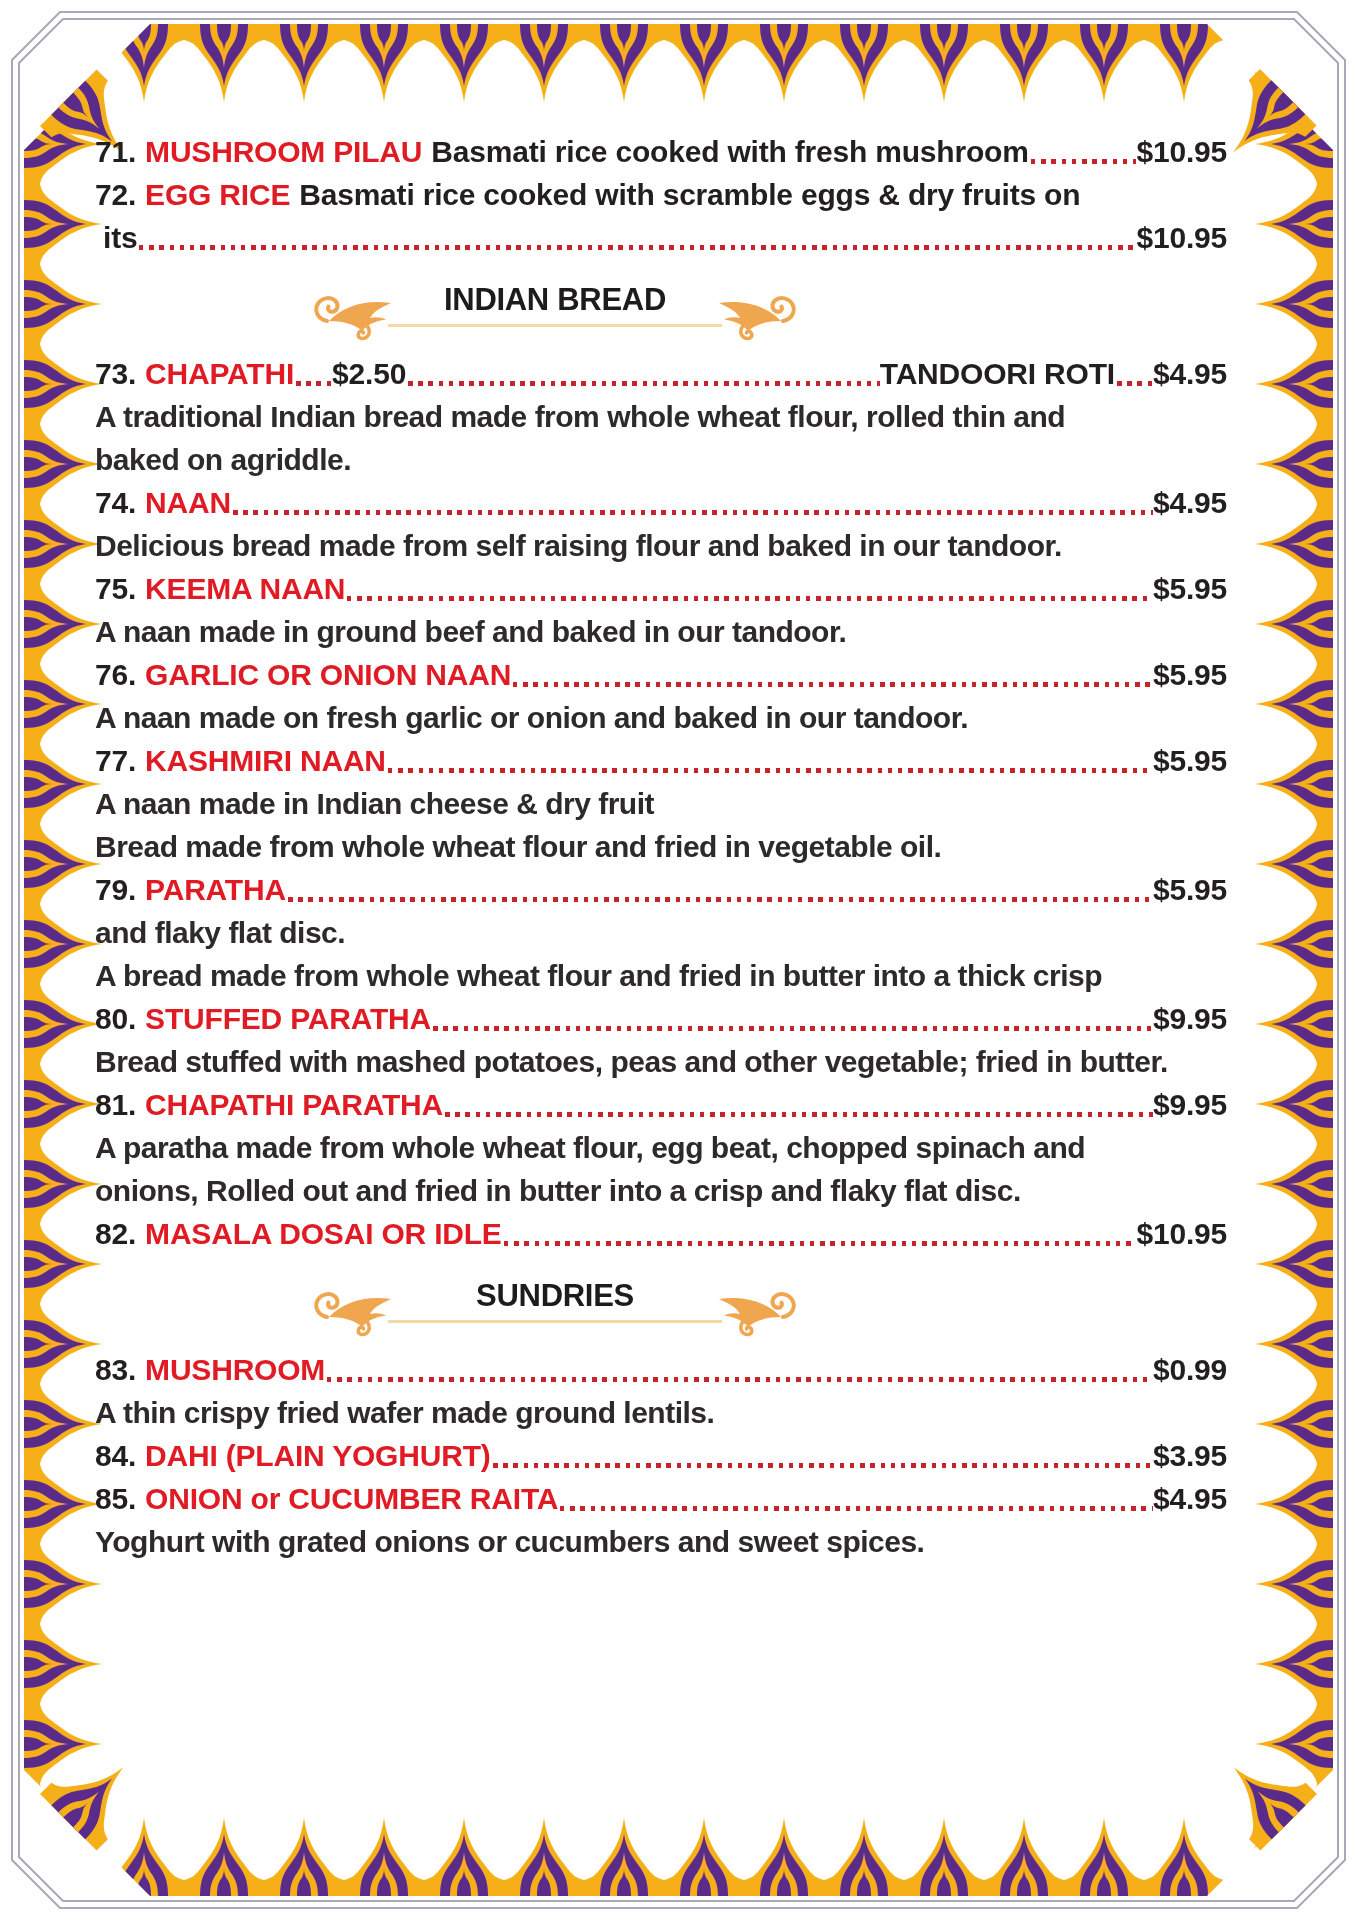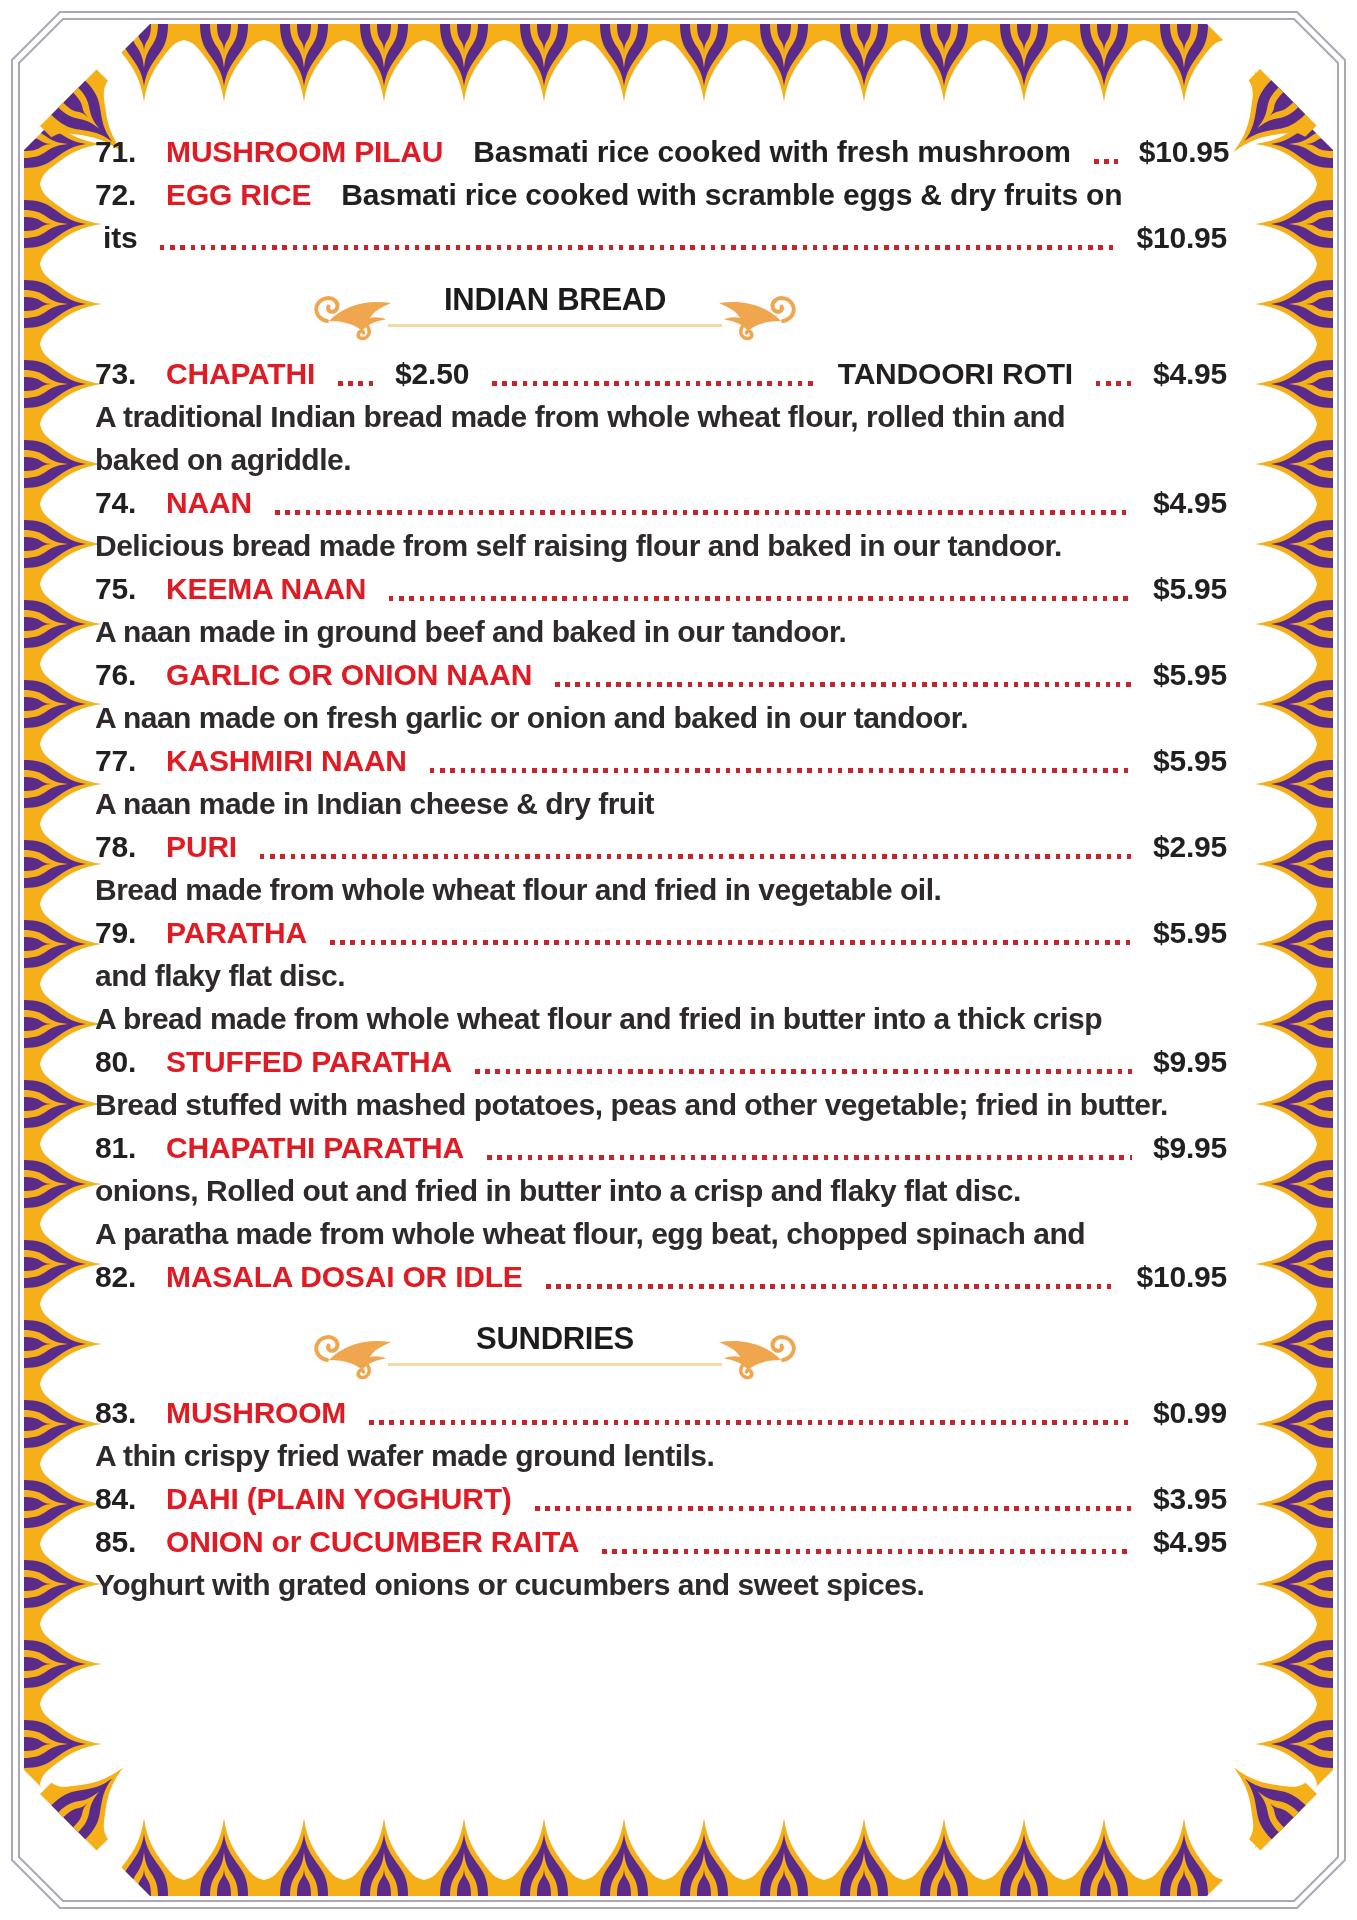--- a/index.html
+++ b/index.html
@@ -9,21 +9,21 @@
   
   #border-svg{position:absolute;left:0;top:0;}
   .my{fill:var(--yellow);}
   .mp{fill:var(--purple);}
   .stripbg{fill:#ffffff;}
   .cover{fill:#ffffff;}
   .frame{fill:none;stroke:var(--gray);stroke-width:2;}
 
   
   .content{position:absolute;left:95px;top:112px;width:1132px;padding-top:18px;color:var(--black);}
-  .line{display:flex;align-items:baseline;height:43px;line-height:43px;font-size:30px;font-weight:700;letter-spacing:-0.2px;white-space:nowrap;gap:21px;}
+  .line{display:flex;align-items:baseline;height:43px;line-height:43px;font-size:30px;font-weight:700;letter-spacing:-0.2px;white-space:nowrap;}
   .num{color:var(--black);margin-right:9px;flex:0 0 auto;}
   .name{color:var(--red);flex:0 0 auto;}
   .txt{color:var(--black);margin-left:9px;flex:0 0 auto;}
   .txt0{margin-left:8px;}
   .txt2{color:var(--black);font-weight:700;flex:0 0 auto;}
   .price{color:var(--black);flex:0 0 auto;}
   .dots{align-self:flex-end;height:5px;margin:0 0 9px 2px;
         background:repeating-linear-gradient(90deg,var(--dots) 0 4.5px,transparent 4.5px 10.2px);}
   .dots.fill{flex:1 1 auto;min-width:24px;}
   .dots.fixed{flex:0 0 36px;}
@@ -228,26 +228,20 @@
           <span class="price">$5.95</span>
         </div>
         <div class="desc">A naan made on fresh garlic or onion and baked in our tandoor.</div>
         <div class="line">
           <span class="num">77.</span>
           <span class="name">KASHMIRI NAAN</span>
           <span class="dots fill"></span>
           <span class="price">$5.95</span>
         </div>
         <div class="desc">A naan made in Indian cheese &amp; dry fruit</div>
-        <div class="line">
-          <span class="num">78.</span>
-          <span class="name">PURI</span>
-          <span class="dots fill"></span>
-          <span class="price">$2.95</span>
-        </div>
         <div class="desc">Bread made from whole wheat flour and fried in vegetable oil.</div>
         <div class="line">
           <span class="num">79.</span>
           <span class="name">PARATHA</span>
           <span class="dots fill"></span>
           <span class="price">$5.95</span>
         </div>
         <div class="desc">and flaky flat disc.</div>
         <div class="desc">A bread made from whole wheat flour and fried in butter into a thick crisp</div>
         <div class="line">
@@ -256,22 +250,22 @@
           <span class="dots fill"></span>
           <span class="price">$9.95</span>
         </div>
         <div class="desc">Bread stuffed with mashed potatoes, peas and other vegetable; fried in butter.</div>
         <div class="line">
           <span class="num">81.</span>
           <span class="name">CHAPATHI PARATHA</span>
           <span class="dots fill"></span>
           <span class="price">$9.95</span>
         </div>
+        <div class="desc">A paratha made from whole wheat flour, egg beat, chopped spinach and</div>
         <div class="desc">onions, Rolled out and fried in butter into a crisp and flaky flat disc.</div>
-        <div class="desc">A paratha made from whole wheat flour, egg beat, chopped spinach and</div>
         <div class="line">
           <span class="num">82.</span>
           <span class="name">MASALA DOSAI OR IDLE</span>
           <span class="dots fill"></span>
           <span class="price">$10.95</span>
         </div>
         <div class="section-header">
           <svg class="fl fl-left" width="92" height="56" viewBox="0 0 184 112">
     <path d="M34,64 C16,60 8,44 15,31 C22,18 40,14 50,23 C58,30 56,42 47,45 C40,47 34,42 37,35" fill="none" stroke-width="8" stroke-linecap="round"></path>
     <path d="M108,68 C120,76 122,90 112,97 C104,102 94,97 97,89 C99,83 106,83 107,88" fill="none" stroke-width="7" stroke-linecap="round"></path>

